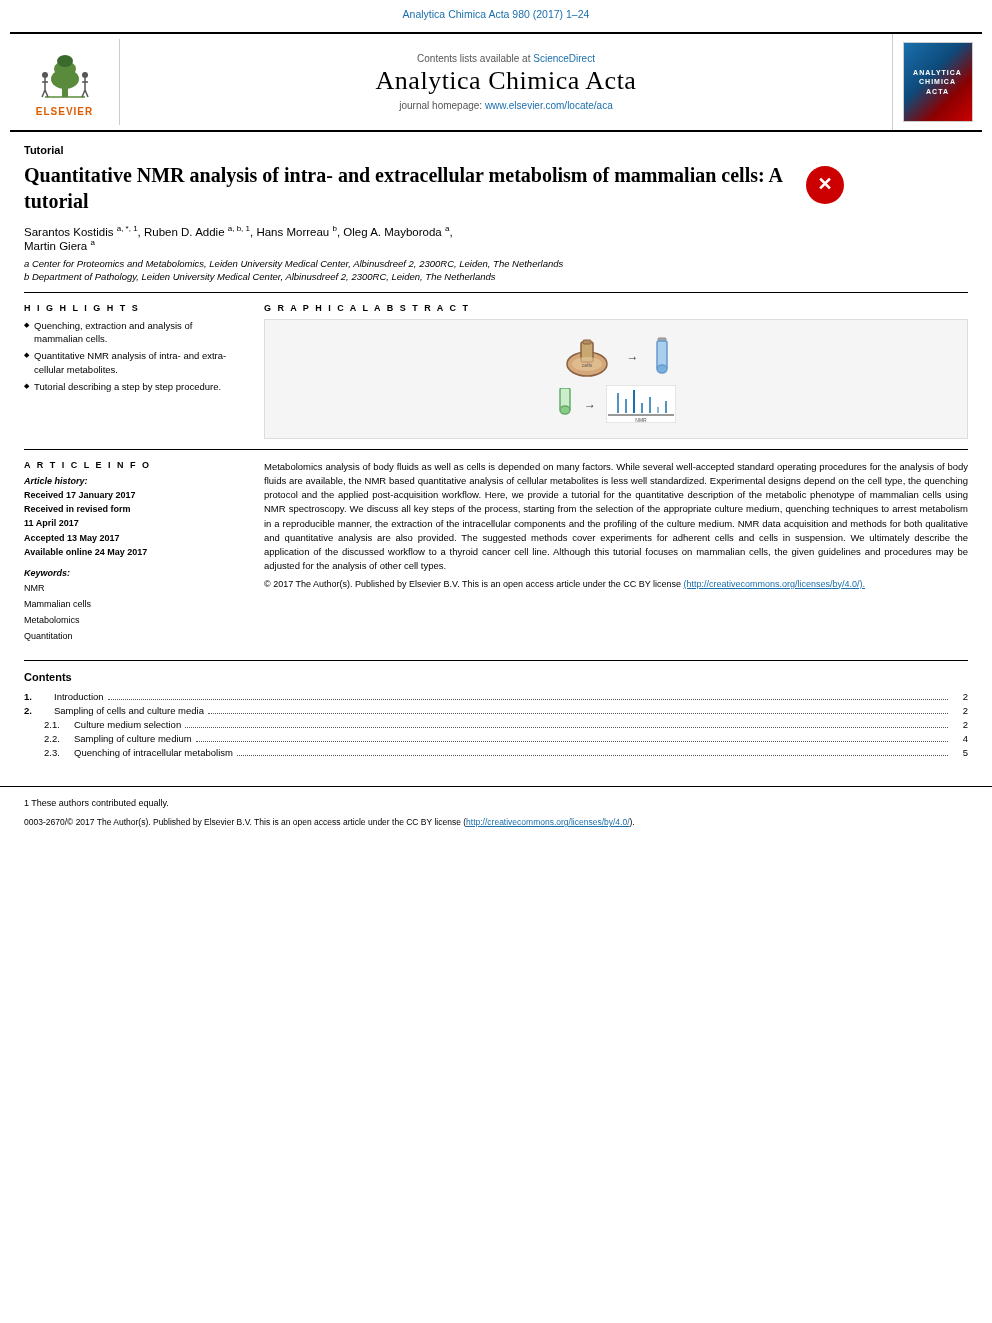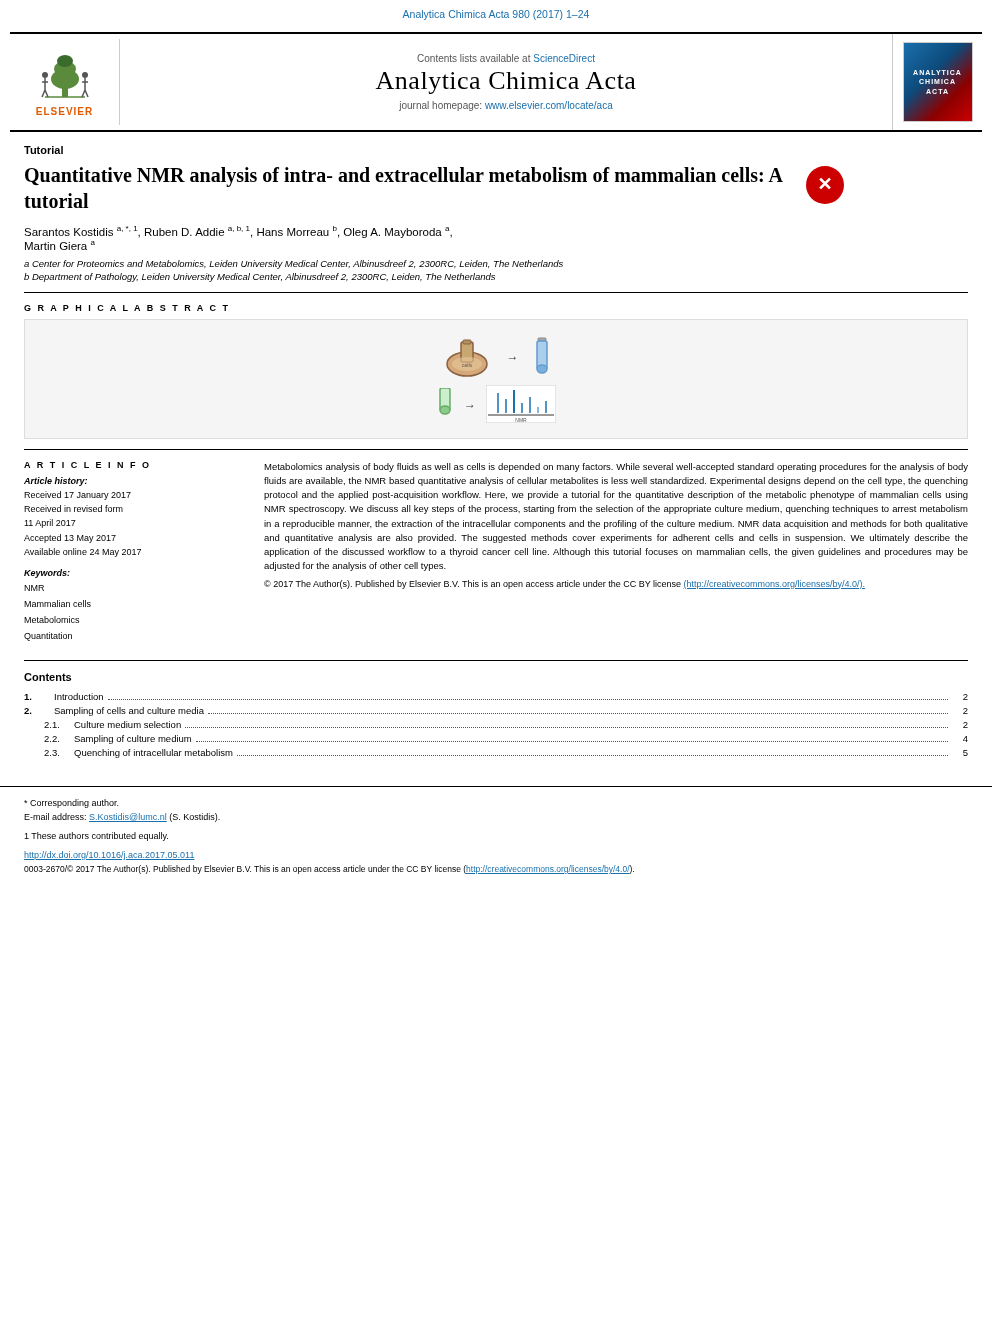--- a/index.html
+++ b/index.html
@@ -251,20 +251,21 @@
       font-weight: bold;
       font-style: italic;
       color: #000;
       margin-bottom: 2px;
     }
     .history-dates {
       font-size: 9px;
       font-family: Arial, sans-serif;
       line-height: 1.6;
       color: #000;
+      font-weight: bold;
     }
     .keywords-block { margin-bottom: 6px; }
     .keywords-list {
       font-size: 9px;
       font-family: Arial, sans-serif;
       line-height: 1.8;
       color: #000;
     }
     .abstract-block { flex: 1; }
     .abstract-text {
@@ -442,20 +443,28 @@
     <div class="authors">
       Sarantos Kostidis <sup>a, *, 1</sup>, Ruben D. Addie <sup>a, b, 1</sup>, Hans Morreau <sup>b</sup>, Oleg A. Mayboroda <sup>a</sup>,<br>Martin Giera <sup>a</sup>
     </div>
 
     <div class="affiliations">
       <p>a Center for Proteomics and Metabolomics, Leiden University Medical Center, Albinusdreef 2, 2300RC, Leiden, The Netherlands</p>
       <p>b Department of Pathology, Leiden University Medical Center, Albinusdreef 2, 2300RC, Leiden, The Netherlands</p>
     </div>
 
     <div class="two-col">
+      <div class="left-col">
+        <div class="section-label">H I G H L I G H T S</div>
+        <ul class="highlights-list">
+          <li>Quenching, extraction and analysis of mammalian cells.</li>
+          <li>Quantitative NMR analysis of intra- and extra-cellular metabolites.</li>
+          <li>Tutorial describing a step by step procedure.</li>
+        </ul>
+      </div>
       <div class="right-col">
         <div class="section-label">G R A P H I C A L   A B S T R A C T</div>
         <div class="graphical-image">
           <div class="ga-visual">
             <div class="ga-top-row">
 
               <svg width="55" height="45" viewBox="0 0 55 45">
                 <ellipse cx="27" cy="30" rx="20" ry="12" fill="#d4a87a" stroke="#8a6040" stroke-width="1.5"></ellipse>
                 <rect x="21" y="8" width="12" height="20" fill="#c8a870" stroke="#8a6040" stroke-width="1.5" rx="2"></rect>
                 <rect x="23" y="6" width="8" height="4" fill="#b09060" stroke="#8a6040" stroke-width="1" rx="1"></rect>
@@ -560,27 +569,20 @@
         <span class="toc-title">Quenching of intracellular metabolism</span>
         <span class="toc-dots"></span>
         <span class="toc-page">5</span>
       </div>
     </div>
 
   </div>
 
   <div class="footer">
     <div class="footnote-block">
-      <span>* Corresponding author.</span><br>
-      <span>E-mail address:</span> <a href="#">S.Kostidis@lumc.nl</a> <span>(S. Kostidis).</span>
-    </div>
-    <div class="footnote-block">
       <span>1 These authors contributed equally.</span>
-    </div>
-    <div class="doi-line">
-      <a href="#">http://dx.doi.org/10.1016/j.aca.2017.05.011</a>
     </div>
     <div class="issn-line">
       <span>0003-2670/© 2017 The Author(s). Published by Elsevier B.V. This is an open access article under the CC BY license (</span><a href="#">http://creativecommons.org/licenses/by/4.0/</a><span>).</span>
     </div>
   </div>
 
 </div>
 
 </body></html>

